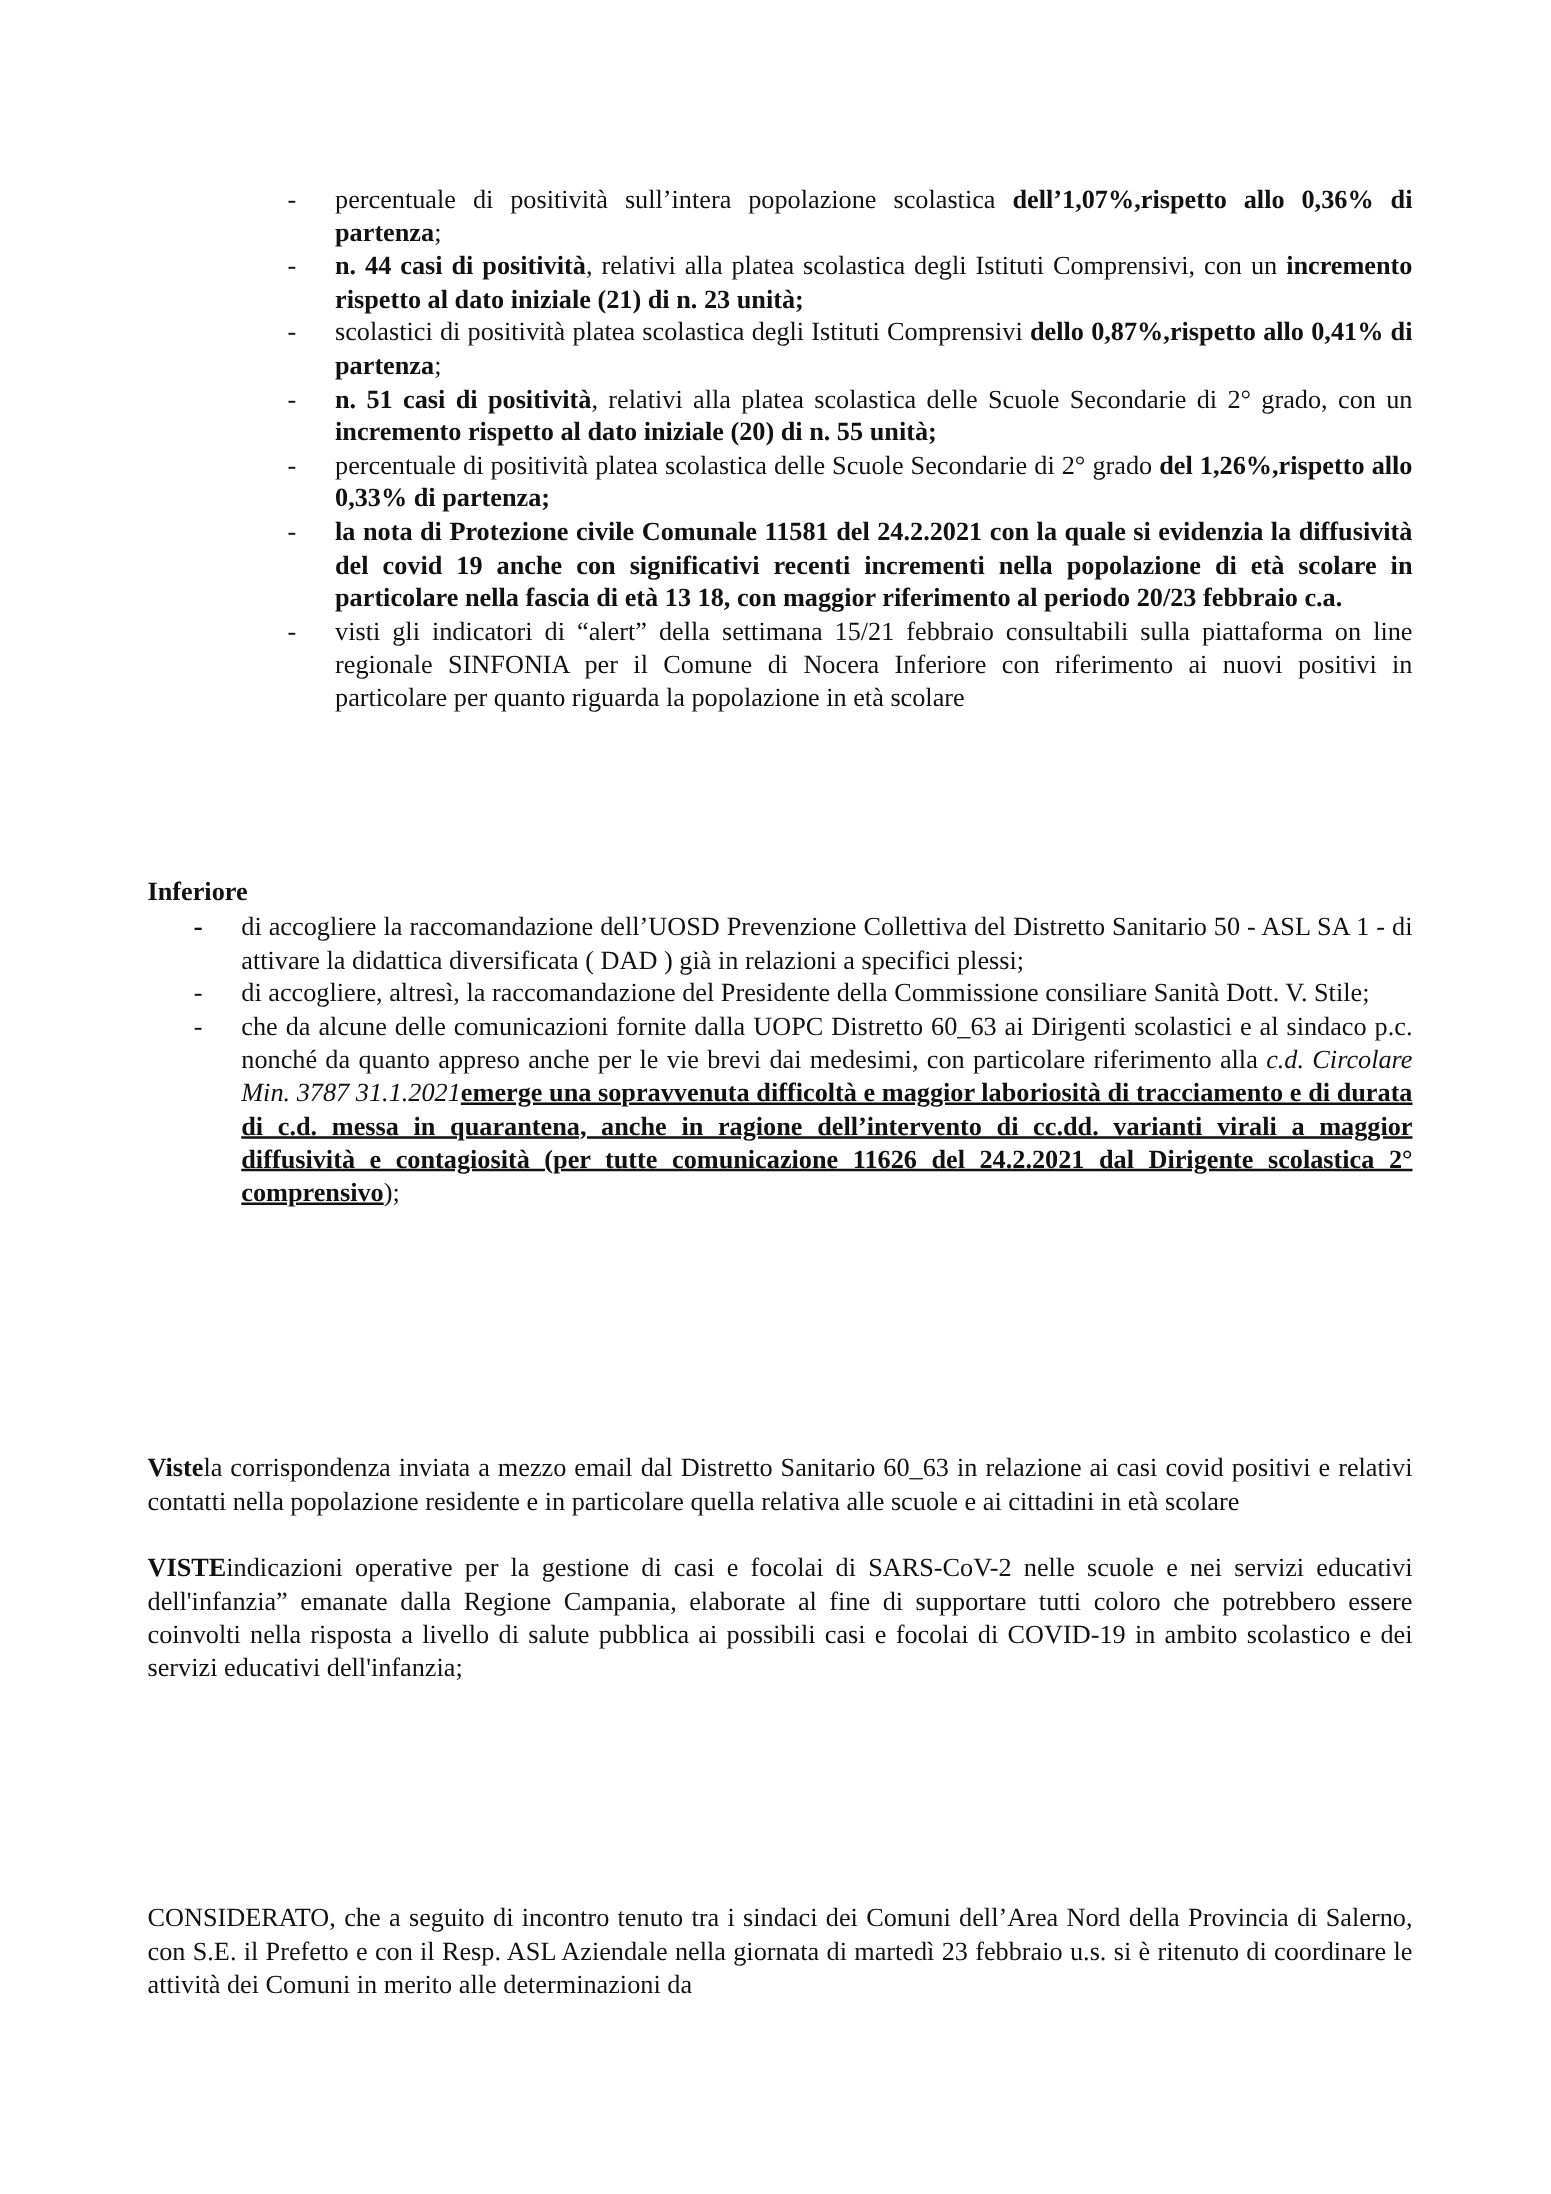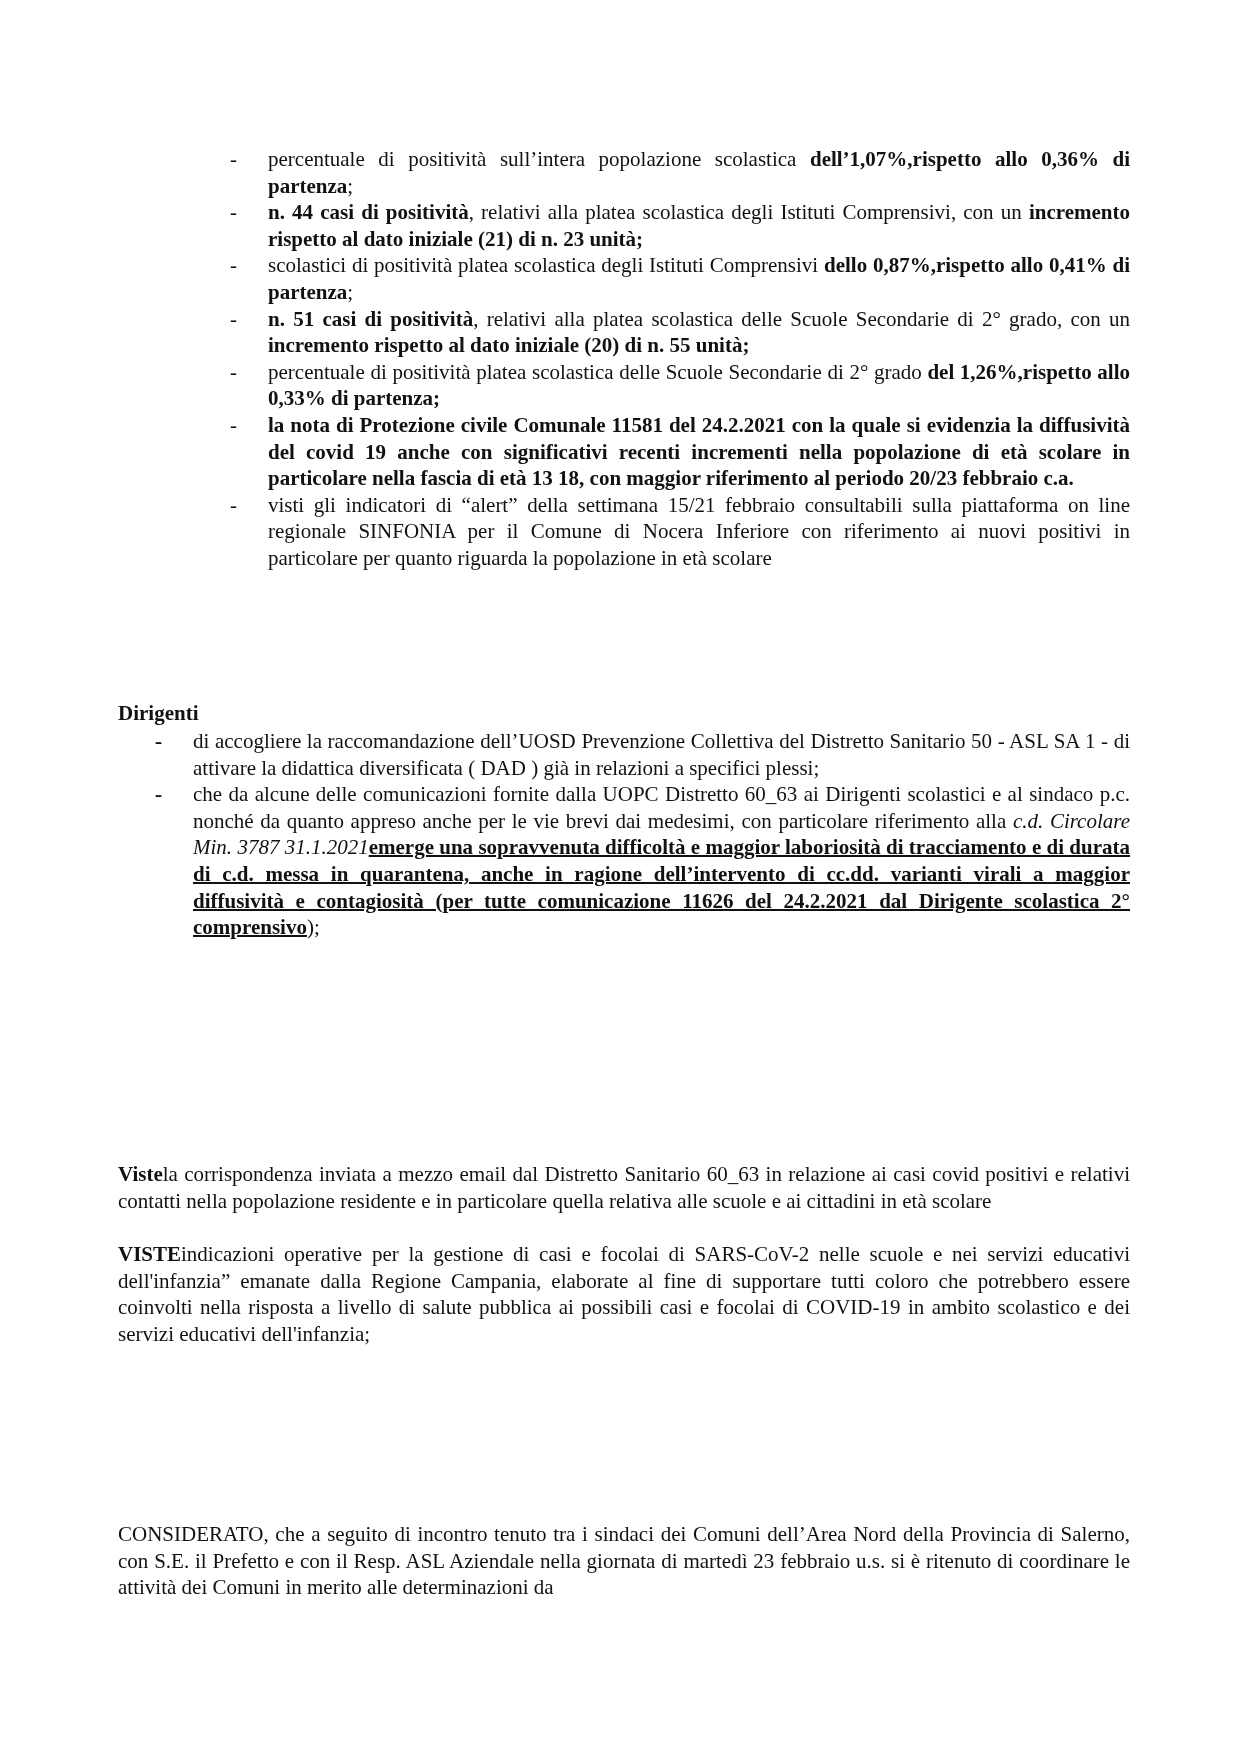--- a/index.html
+++ b/index.html
@@ -35,25 +35,25 @@
   <ul class="list list1">
       <li style="text-align-last: left;"><span class="dash">-</span><span>percentuale di positività sull’intera popolazione scolastica </span><b><span>dell’1,07%,rispetto allo 0,36% di partenza</span></b><span>;</span></li>
       <li style="text-align-last: left;"><span class="dash">-</span><b><span>n. 44 casi di positività</span></b><span>, relativi alla platea scolastica degli Istituti Comprensivi, con un </span><b><span>incremento rispetto al dato iniziale (21) di n. 23 unità;</span></b></li>
       <li style="text-align-last: left;"><span class="dash">-</span><span>scolastici di positività platea scolastica degli Istituti Comprensivi </span><b><span>dello 0,87%,rispetto allo 0,41% di partenza</span></b><span>;</span></li>
       <li style="text-align-last: left;"><span class="dash">-</span><b><span>n. 51 casi di positività</span></b><span>, relativi alla platea scolastica delle Scuole Secondarie di 2° grado, con un </span><b><span>incremento rispetto al dato iniziale (20) di n. 55 unità;</span></b></li>
       <li style="text-align-last: left;"><span class="dash">-</span><span>percentuale di positività platea scolastica delle Scuole Secondarie di 2° grado </span><b><span>del 1,26%,rispetto allo 0,33% di partenza;</span></b></li>
       <li style="text-align-last: left;"><span class="dash">-</span><b><span>la nota di Protezione civile Comunale 11581 del 24.2.2021 con la quale si evidenzia la diffusività del covid 19 anche con significativi recenti incrementi nella popolazione di età scolare in particolare nella fascia di età 13 18, con maggior riferimento al periodo 20/23 febbraio c.a.</span></b></li>
       <li style="text-align-last: left;"><span class="dash">-</span><span>visti gli indicatori di “alert” della settimana 15/21 febbraio consultabili sulla piattaforma on line regionale SINFONIA per il Comune di Nocera Inferiore con riferimento ai nuovi positivi in particolare per quanto riguarda la popolazione in età scolare</span></li>
     </ul>
 
-  <p class="heading">Dirigenti</p>
+  <p class="heading">Inferiore</p>
 
   <ul class="list list2">
       <li style="text-align-last: left;"><span class="dash">-</span></li>
       <li style="text-align-last: left;"><span class="dash">-</span><span>di accogliere la raccomandazione dell’UOSD Prevenzione Collettiva del Distretto Sanitario 50 - ASL SA 1 - di attivare la didattica diversificata ( DAD ) già in relazioni a specifici plessi;</span></li>
-      <li style="text-align-last: left;"><span class="dash">-</span></li>
+      <li style="text-align-last: left;"><span class="dash">-</span><span>di accogliere, altresì, la raccomandazione del Presidente della Commissione consiliare Sanità Dott. V. Stile;</span></li>
       <li style="text-align-last: left;"><span class="dash">-</span><span>che da alcune delle comunicazioni fornite dalla UOPC Distretto 60_63 ai Dirigenti scolastici e al sindaco p.c. nonché da quanto appreso anche per le vie brevi dai medesimi, con particolare riferimento alla </span><i><span>c.d. Circolare Min. 3787 31.1.2021</span></i><b><u><span>emerge una sopravvenuta difficoltà e maggior laboriosità di tracciamento e di durata di c.d. messa in quarantena, anche in ragione dell’intervento di cc.dd. varianti virali a maggior diffusività e contagiosità (per tutte comunicazione 11626 del 24.2.2021 dal Dirigente scolastica 2° comprensivo</span></u></b><span>);</span></li>
     </ul>
 
   <p class="para p-viste text-last"><b><span>Viste</span></b><span>la corrispondenza inviata a mezzo email dal Distretto Sanitario 60_63 in relazione ai casi covid positivi e relativi contatti nella popolazione residente e in particolare quella relativa alle scuole e ai cittadini in età scolare</span></p>
   <p class="para p-viste2 text-last"><b><span>VISTE</span></b><span>indicazioni operative per la gestione di casi e focolai di SARS-CoV-2 nelle scuole e nei servizi educativi dell'infanzia” emanate dalla Regione Campania, elaborate al fine di supportare tutti coloro che potrebbero essere coinvolti nella risposta a livello di salute pubblica ai possibili casi e focolai di COVID-19 in ambito scolastico e dei servizi educativi dell'infanzia;</span></p>
   <p class="para p-cons2">CONSIDERATO, che a seguito di incontro tenuto tra i sindaci dei Comuni dell’Area Nord della Provincia di Salerno, con S.E. il Prefetto e con il Resp. ASL Aziendale nella giornata di martedì 23 febbraio u.s. si è ritenuto di coordinare le attività dei Comuni in merito alle determinazioni da</p>
 </div>
 
 </body></html>

